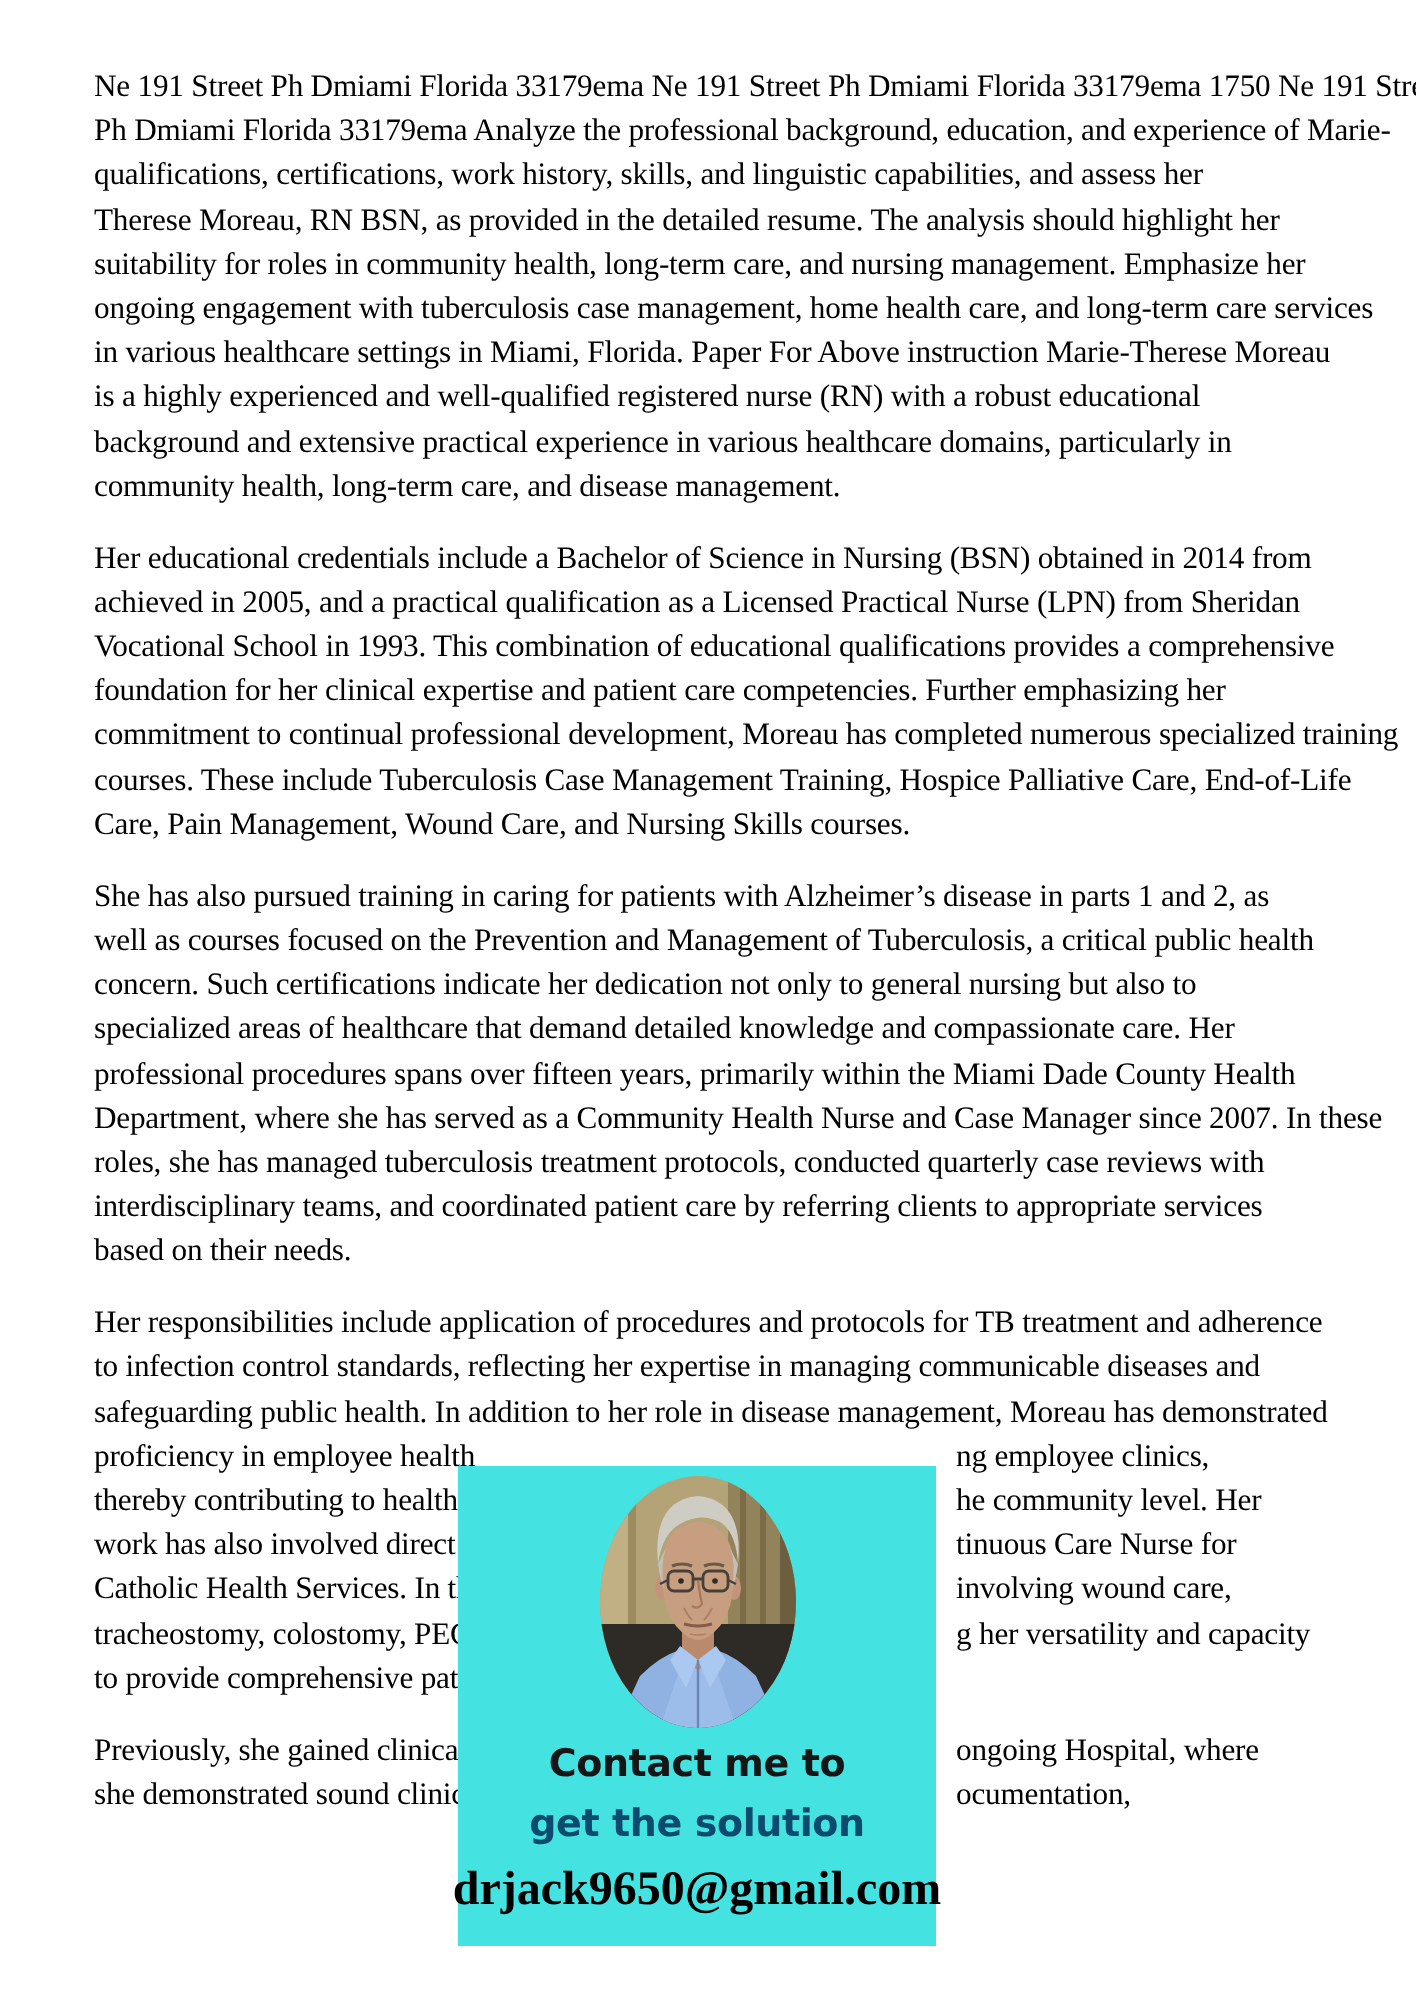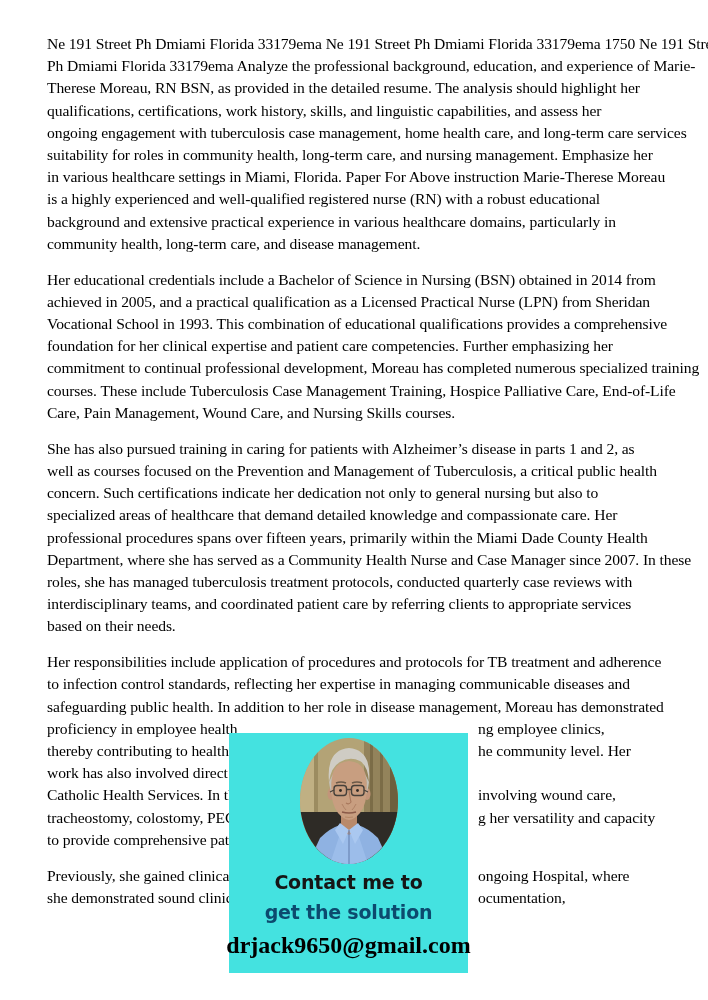--- a/index.html
+++ b/index.html
@@ -68,24 +68,24 @@
 </style>
 </head>
 <body style="background: rgb(255, 255, 255);">
 
 <div class="page">
 
   <div class="doc" id="doc-text" style="color: rgb(0, 0, 0);">
       <div class="para">
         <div class="line">Ne 191 Street Ph Dmiami Florida 33179ema Ne 191 Street Ph Dmiami Florida 33179ema 1750 Ne 191 Street</div>
         <div class="line">Ph Dmiami Florida 33179ema Analyze the professional background, education, and experience of Marie-</div>
+        <div class="line">qualifications, certifications, work history, skills, and linguistic capabilities, and assess her</div>
         <div class="line">Therese Moreau, RN BSN, as provided in the detailed resume. The analysis should highlight her</div>
-        <div class="line">qualifications, certifications, work history, skills, and linguistic capabilities, and assess her</div>
+        <div class="line">suitability for roles in community health, long-term care, and nursing management. Emphasize her</div>
         <div class="line">ongoing engagement with tuberculosis case management, home health care, and long-term care services</div>
-        <div class="line">suitability for roles in community health, long-term care, and nursing management. Emphasize her</div>
         <div class="line">in various healthcare settings in Miami, Florida. Paper For Above instruction Marie-Therese Moreau</div>
         <div class="line">is a highly experienced and well-qualified registered nurse (RN) with a robust educational</div>
         <div class="line">background and extensive practical experience in various healthcare domains, particularly in</div>
         <div class="line">community health, long-term care, and disease management.</div>
       </div>
       <div class="para">
         <div class="line">Her educational credentials include a Bachelor of Science in Nursing (BSN) obtained in 2014 from</div>
         <div class="line">achieved in 2005, and a practical qualification as a Licensed Practical Nurse (LPN) from Sheridan</div>
         <div class="line">Vocational School in 1993. This combination of educational qualifications provides a comprehensive</div>
         <div class="line">foundation for her clinical expertise and patient care competencies. Further emphasizing her</div>
@@ -103,21 +103,21 @@
         <div class="line">roles, she has managed tuberculosis treatment protocols, conducted quarterly case reviews with</div>
         <div class="line">interdisciplinary teams, and coordinated patient care by referring clients to appropriate services</div>
         <div class="line">based on their needs.</div>
       </div>
       <div class="para">
         <div class="line">Her responsibilities include application of procedures and protocols for TB treatment and adherence</div>
         <div class="line">to infection control standards, reflecting her expertise in managing communicable diseases and</div>
         <div class="line">safeguarding public health. In addition to her role in disease management, Moreau has demonstrated</div>
         <div class="line"><span>proficiency in employee health</span><span class="frag-right">ng employee clinics,</span></div>
         <div class="line"><span>thereby contributing to health pr</span><span class="frag-right">he community level. Her</span></div>
-        <div class="line"><span>work has also involved direct be</span></div>
+        <div class="line"><span>work has also involved direct be</span><span class="frag-right">tinuous Care Nurse for</span></div>
         <div class="line"><span>Catholic Health Services. In this</span><span class="frag-right">involving wound care,</span></div>
         <div class="line"><span>tracheostomy, colostomy, PEG</span><span class="frag-right">g her versatility and capacity</span></div>
         <div class="line"><span>to provide comprehensive patie</span></div>
       </div>
       <div class="para">
         <div class="line"><span>Previously, she gained clinical e</span><span class="frag-right">ongoing Hospital, where</span></div>
         <div class="line"><span>she demonstrated sound clinical</span><span class="frag-right">ocumentation,</span></div>
       </div>
     </div>
 

